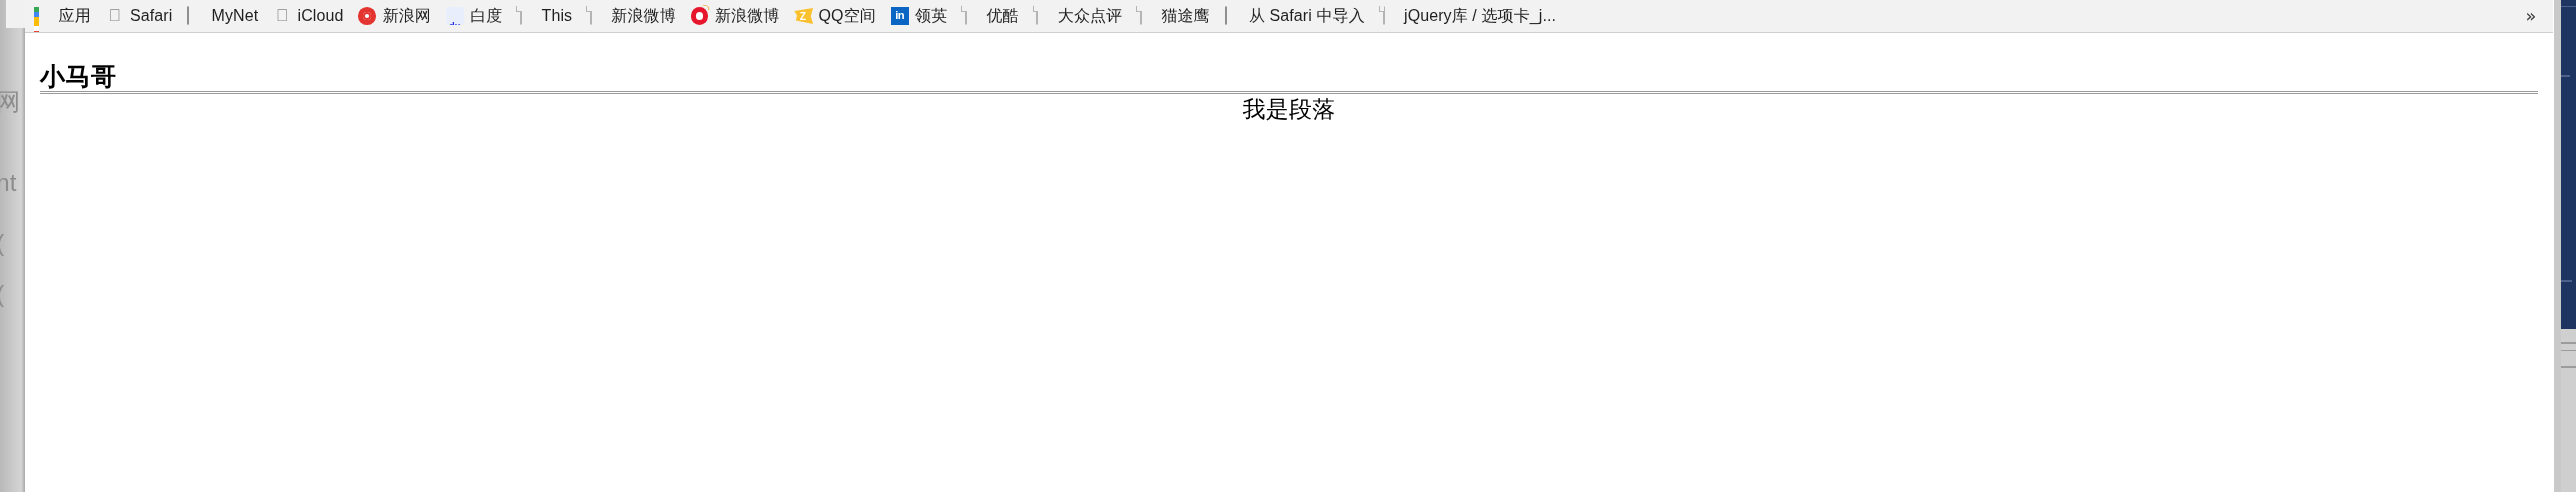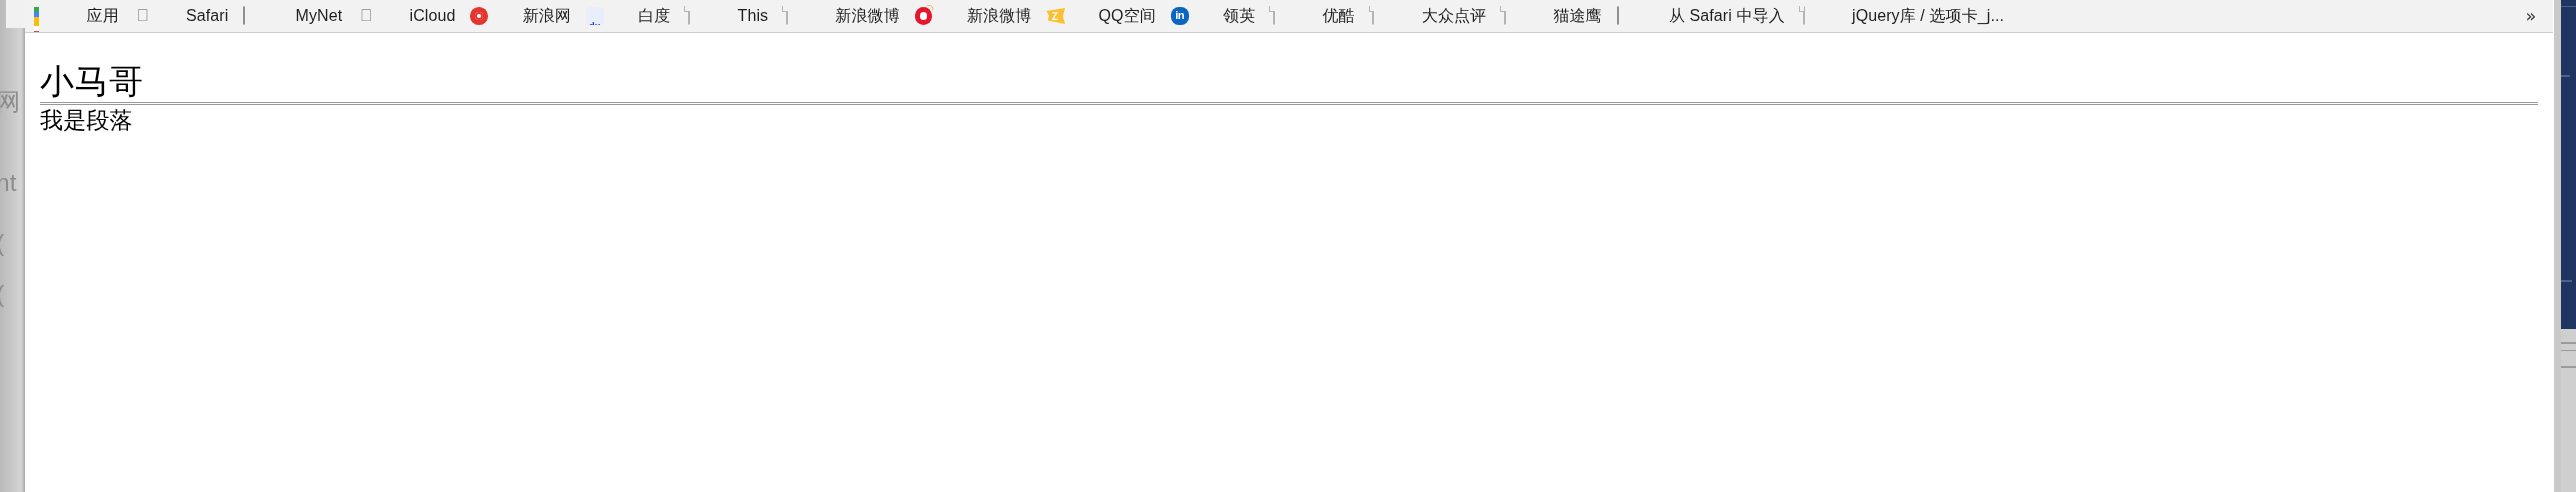--- a/index.html
+++ b/index.html
@@ -100,21 +100,20 @@
     overflow: hidden;
   }
   .bm {
     display: inline-flex;
     align-items: center;
     height: 26px;
     padding: 0 7.5px;
     border-radius: 2.8px;
     cursor: default;
     flex: 0 0 auto;
-    gap: 28px;
   }
   .bm .bm-label {
     font-size: 16px;
     color: #1f1f1f;
     line-height: 1;
     letter-spacing: 0.1px;
   }
   .bm .bm-ico {
     width: 17.7px; height: 17.7px;
     margin-right: 6.5px;
@@ -259,21 +258,21 @@
     font-weight: bold;
     color: #ffffff;
     font-family: "Liberation Sans", sans-serif;
     transform: translate(-0.9px, 0);
   }
 
   
   .ico-li {
     width: 17.7px; height: 17.7px;
     background: #0a66c2;
-    border-radius: 8px;
+    border-radius: 0;
     display: flex; align-items: center; justify-content: center;
   }
   .ico-li span {
     color: #fff;
     font-size: 11.2px;
     font-weight: bold;
     line-height: 1;
     font-family: "Liberation Sans", sans-serif;
     letter-spacing: -0.5px;
   }
@@ -294,22 +293,22 @@
     position: relative;
     height: 460px;
     background: #ffffff;
     padding: 0;
     overflow: hidden;
   }
   .page-inner { padding: 0 15px; }
 
   h1.doc-title {
     margin: 28px 0 0 0;
-    font-size: 34px;
-    font-weight: normal;
+    font-size: 25px;
+    font-weight: bold;
     color: #000;
     line-height: 1.2;
     letter-spacing: 0.5px;
   }
 
   hr.rule {
     border: 0;
     border-top: 1.9px solid #9a9a9a;
     border-bottom: 0.9px solid #ffffff;
     margin: 0;
@@ -318,20 +317,21 @@
   }
   .rule-a { margin-top: 38px; }
   .rule-b { margin-top: 18.7px; }
 
   p.doc-para {
     margin: 0;
     font-size: 23px;
     color: #000;
     line-height: 1.25;
     letter-spacing: 0.2px;
+    text-align: center;
   }
   .para-1 { margin-top: 28px; }
   .para-2 { margin-top: 25px; }
 </style>
 </head>
 <body>
 
 <div id="screen">
 
   <div class="bg-window-left">

